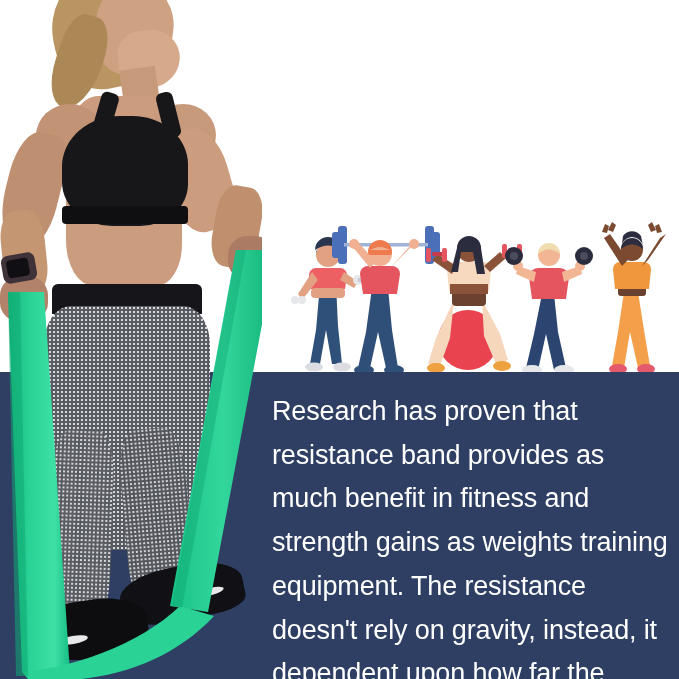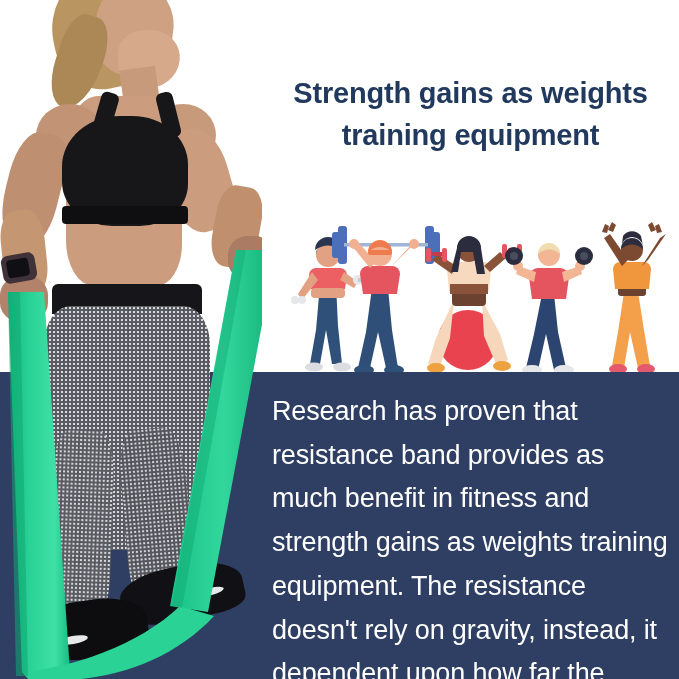--- a/index.html
+++ b/index.html
@@ -137,24 +137,20 @@
       <path d="M 8 292 L 44 292 L 70 672 L 22 672 Z" fill="url(#gband)"></path>
 
       <path d="M 236 250 L 276 250 L 208 612 L 170 606 Z" fill="url(#gband2)"></path>
 
       <path d="M 22 672 C 70 668 138 646 180 606 L 214 616 C 166 668 92 686 28 679 Z" fill="#2ad296"></path>
       <path d="M 8 292 L 20 292 L 28 676 L 16 676 Z" fill="#0fa973" opacity=".55"></path>
       <path d="M 236 250 L 246 250 L 182 608 L 172 606 Z" fill="#0fa973" opacity=".45"></path>
     </svg>
   </div>
 
-  <div class="headline">
-    <div>Strength gains as weights</div>
-    <div>training equipment</div>
-  </div>
 
   <svg class="illus" viewBox="0 0 393 152">
 
     <g>
       <path d="M34 62 L30 108 L24 142 L34 142 L40 108 L46 142 L56 142 L52 104 L50 62 Z" fill="#2f5179"></path>
       <ellipse cx="28" cy="145" rx="9" ry="4.5" fill="#dcdde2"></ellipse>
       <ellipse cx="56" cy="145" rx="9" ry="4.5" fill="#dcdde2"></ellipse>
       <path d="M30 46 h24 a7 7 0 0 1 7 7 l-2 14 h-34 l-2 -14 a7 7 0 0 1 7 -7 z" fill="#ec5f63"></path>
       <rect x="25" y="66" width="34" height="10" rx="4" fill="#e2a183"></rect>
       <path d="M26 50 L12 72 L16 78 L32 58 Z" fill="#e2a183"></path>

